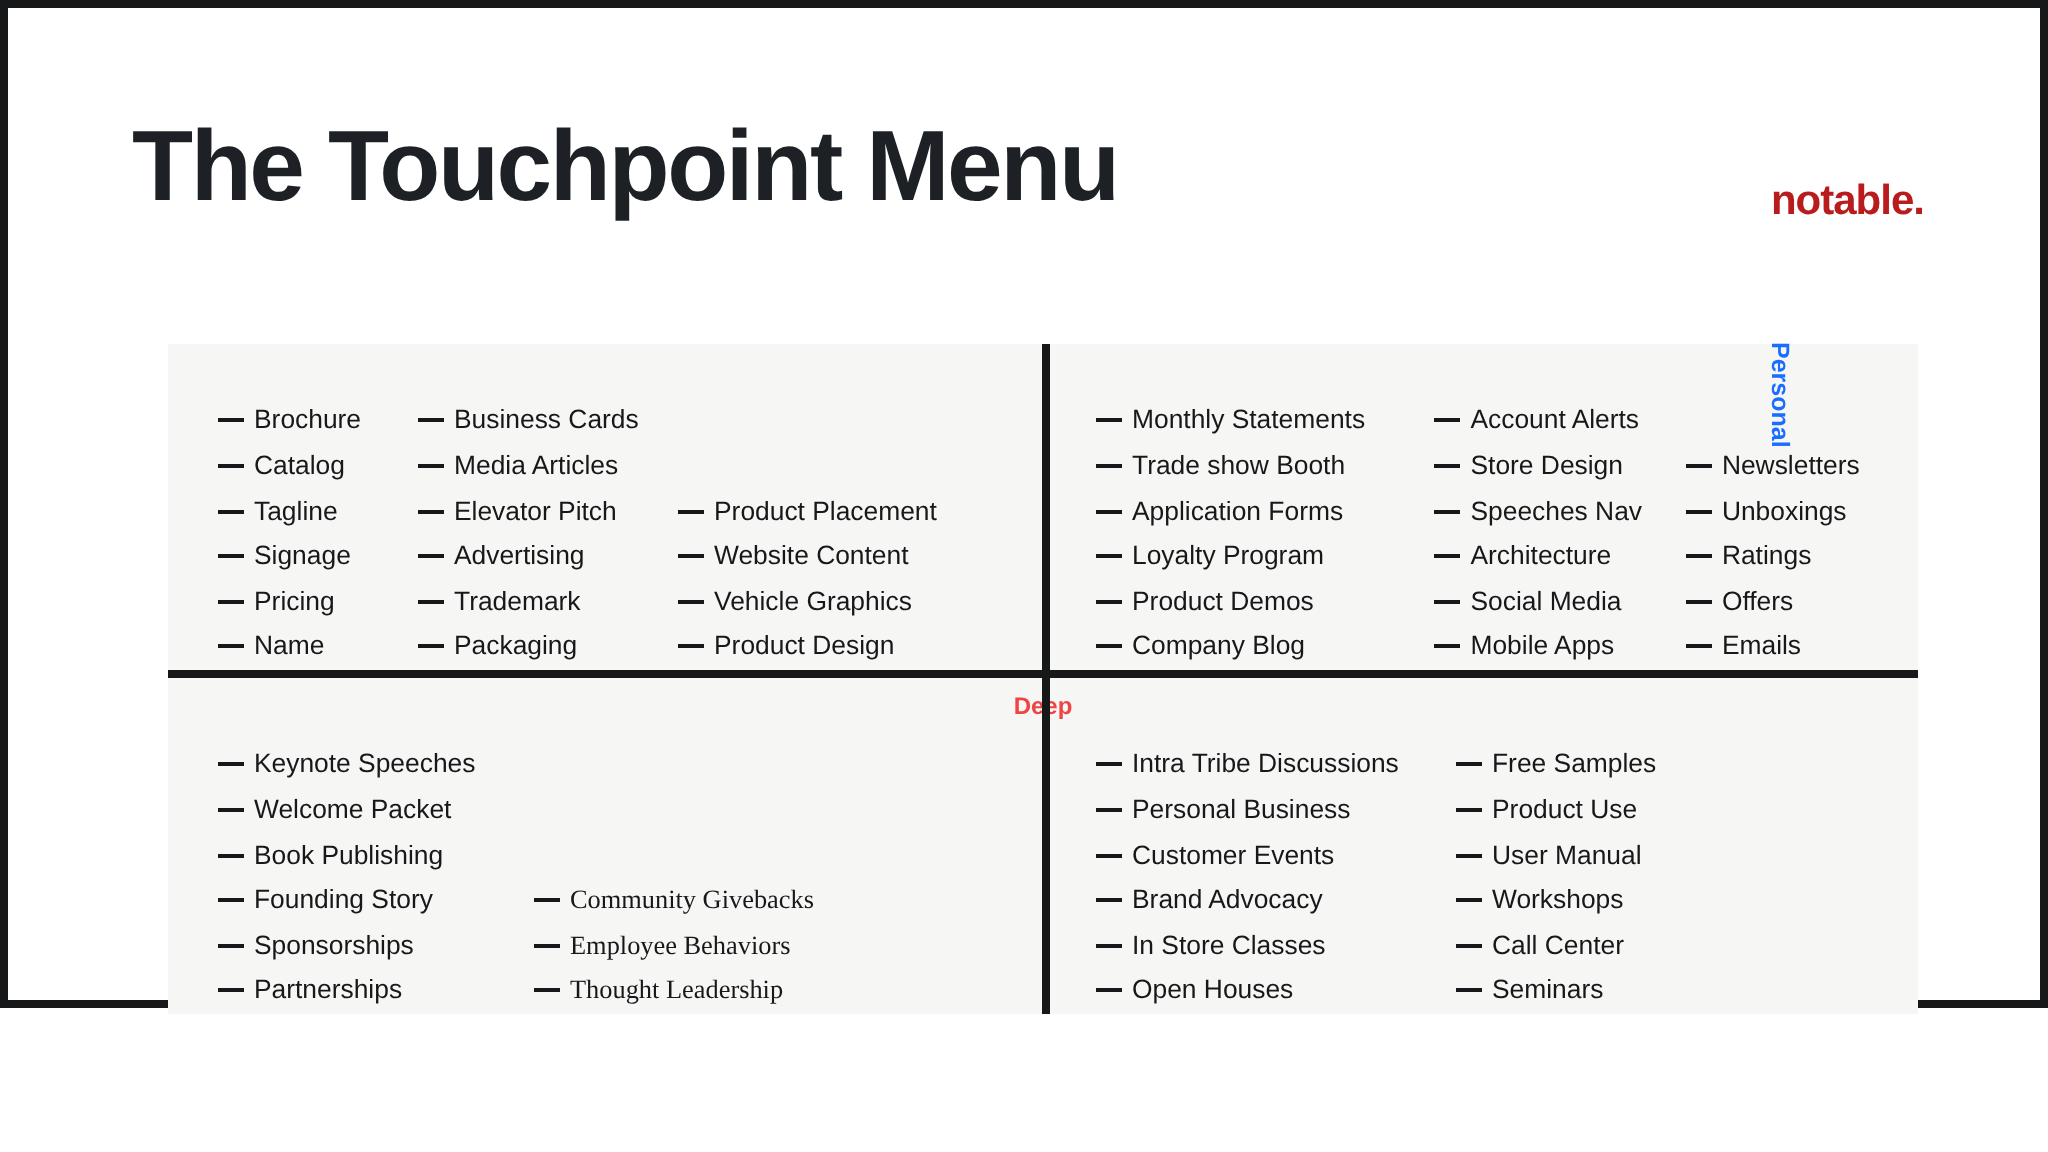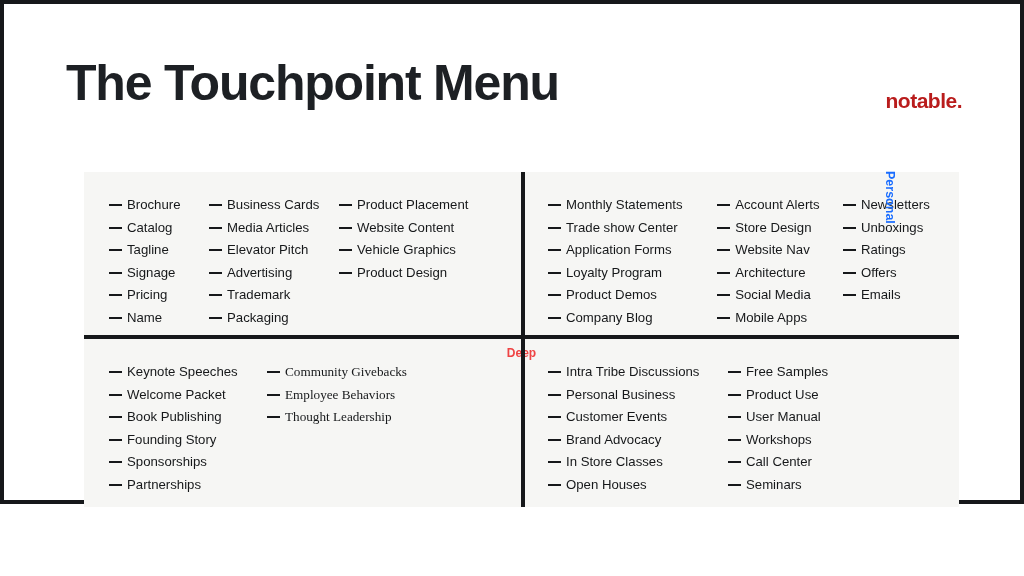--- a/index.html
+++ b/index.html
@@ -105,20 +105,21 @@
     transform: rotate(90deg);
     transform-origin: left top;
     white-space: nowrap;
   }
 
   
   .quadrant {
     position: absolute;
     display: flex;
     box-sizing: border-box;
+    align-items: flex-end;
   }
   .q-tl { left: 0;     top: 0;     width: 437px; height: 163px; padding: 22px 0 0 25px; }
   .q-tr { left: 441px; top: 0;     width: 434px; height: 163px; padding: 22px 0 0 23px; }
   .q-bl { left: 0;     top: 167px; width: 437px; height: 168px; padding: 22px 0 0 25px; }
   .q-br { left: 441px; top: 167px; width: 434px; height: 168px; padding: 22px 0 0 23px; }
 
   .col {
     display: flex;
     flex-direction: column;
   }
@@ -245,21 +246,21 @@
     </div>
 
     <div class="quadrant q-tr">
       <div class="col">
         <div class="item">
             <span class="blank"></span>
             <span>Monthly Statements</span>
           </div>
         <div class="item">
             <span class="blank"></span>
-            <span>Trade show Center</span>
+            <span>Trade show Booth</span>
           </div>
         <div class="item">
             <span class="blank"></span>
             <span>Application Forms</span>
           </div>
         <div class="item">
             <span class="blank"></span>
             <span>Loyalty Program</span>
           </div>
         <div class="item">
@@ -275,21 +276,21 @@
         <div class="item">
             <span class="blank"></span>
             <span>Account Alerts</span>
           </div>
         <div class="item">
             <span class="blank"></span>
             <span>Store Design</span>
           </div>
         <div class="item">
             <span class="blank"></span>
-            <span>Website Nav</span>
+            <span>Speeches Nav</span>
           </div>
         <div class="item">
             <span class="blank"></span>
             <span>Architecture</span>
           </div>
         <div class="item">
             <span class="blank"></span>
             <span>Social Media</span>
           </div>
         <div class="item">

